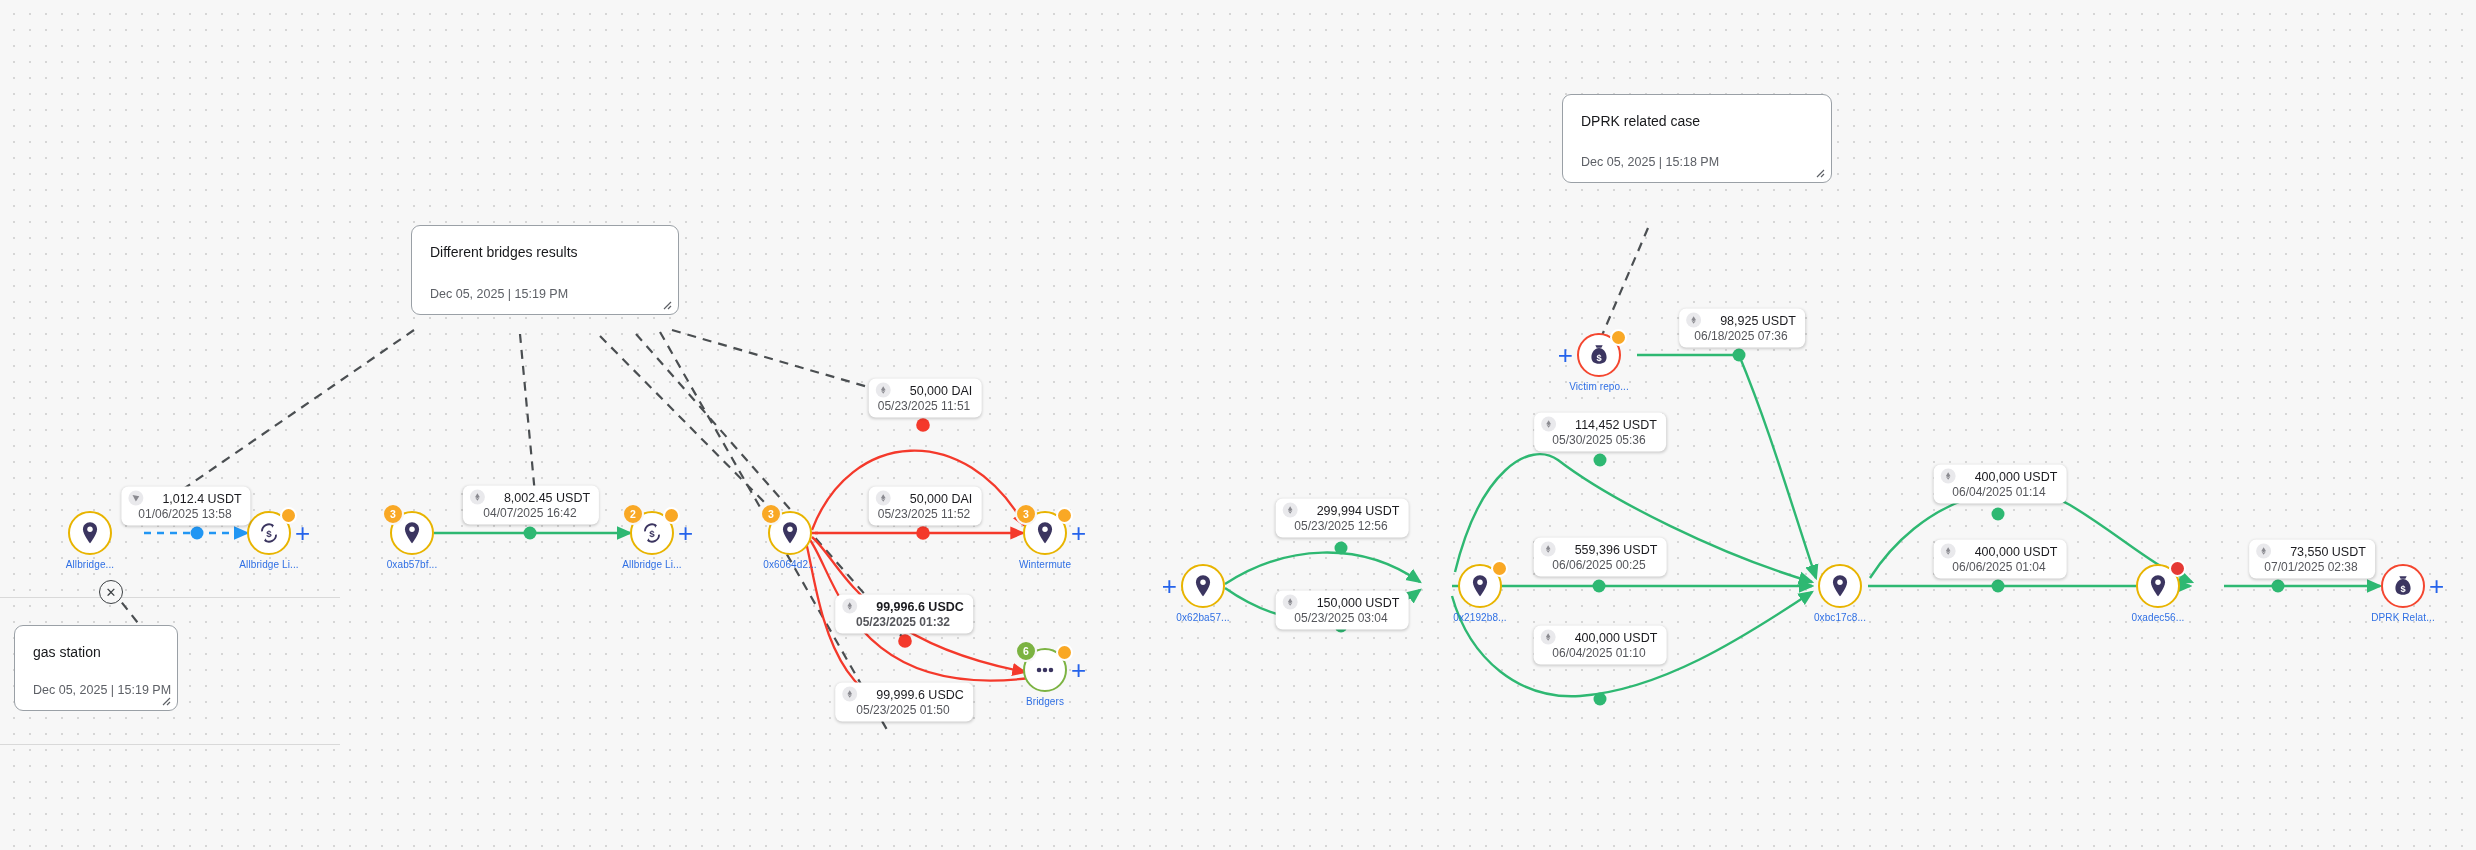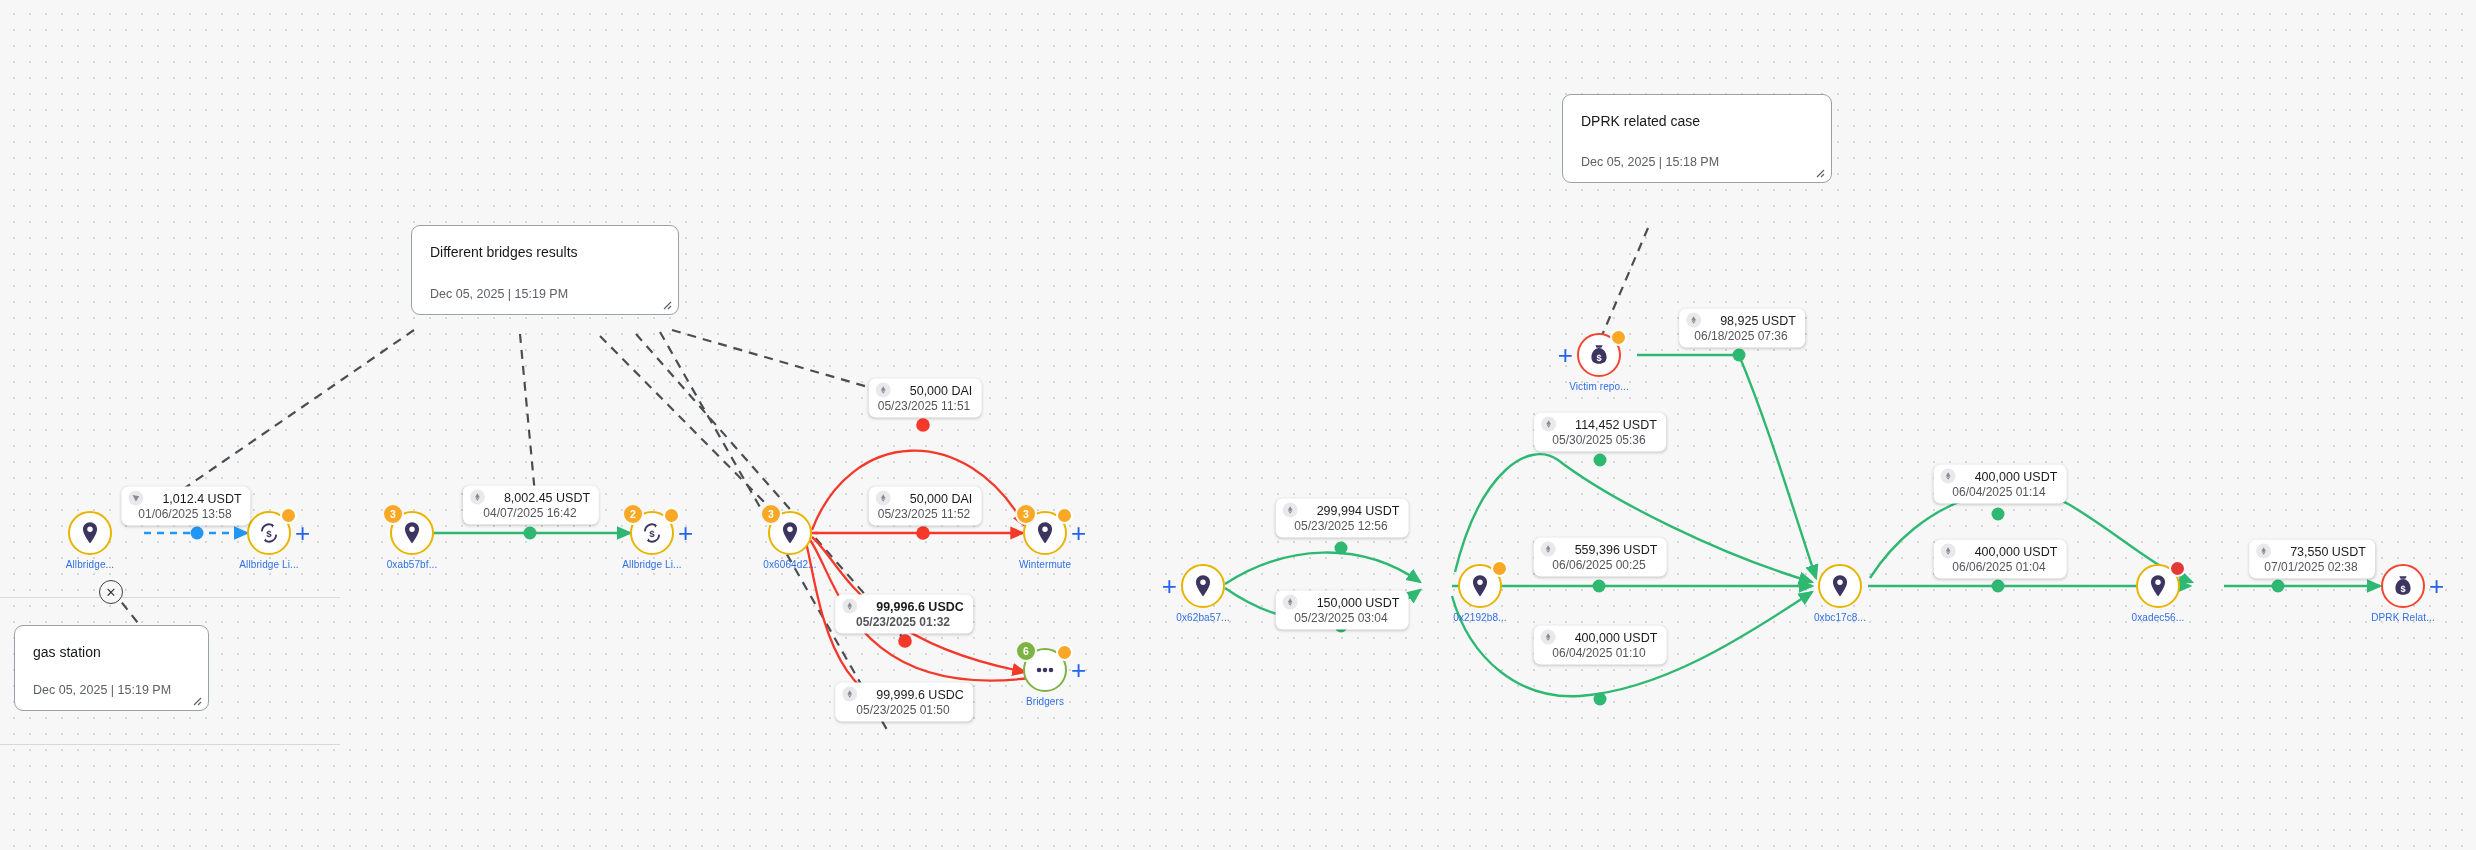--- a/index.html
+++ b/index.html
@@ -161,21 +161,21 @@
   <div class="hr-sep" style="top:744px;"></div>
 
   <div class="note" style="left:411px;top:225px;width:268px;height:90px;">
     <div class="note-title">Different bridges results</div>
     <div class="note-date">Dec 05, 2025 | 15:19 PM</div>
     <svg class="resize" viewBox="0 0 12 12">
         <path d="M11,4 L4,11 M11,8 L8,11" stroke="#5d6066" stroke-width="1.2" fill="none"></path>
       </svg>
   </div>
 
-  <div class="note" style="left:14px;top:625px;width:195px;height:86px;">
+  <div class="note" style="left:14px;top:625px;width:164px;height:86px;">
     <div class="note-title">gas station</div>
     <div class="note-date">Dec 05, 2025 | 15:19 PM</div>
     <svg class="resize" viewBox="0 0 12 12">
         <path d="M11,4 L4,11 M11,8 L8,11" stroke="#5d6066" stroke-width="1.2" fill="none"></path>
       </svg>
   </div>
 
   <div class="note" style="left:1562px;top:94px;width:270px;height:89px;">
     <div class="note-title">DPRK related case</div>
     <div class="note-date">Dec 05, 2025 | 15:18 PM</div>

